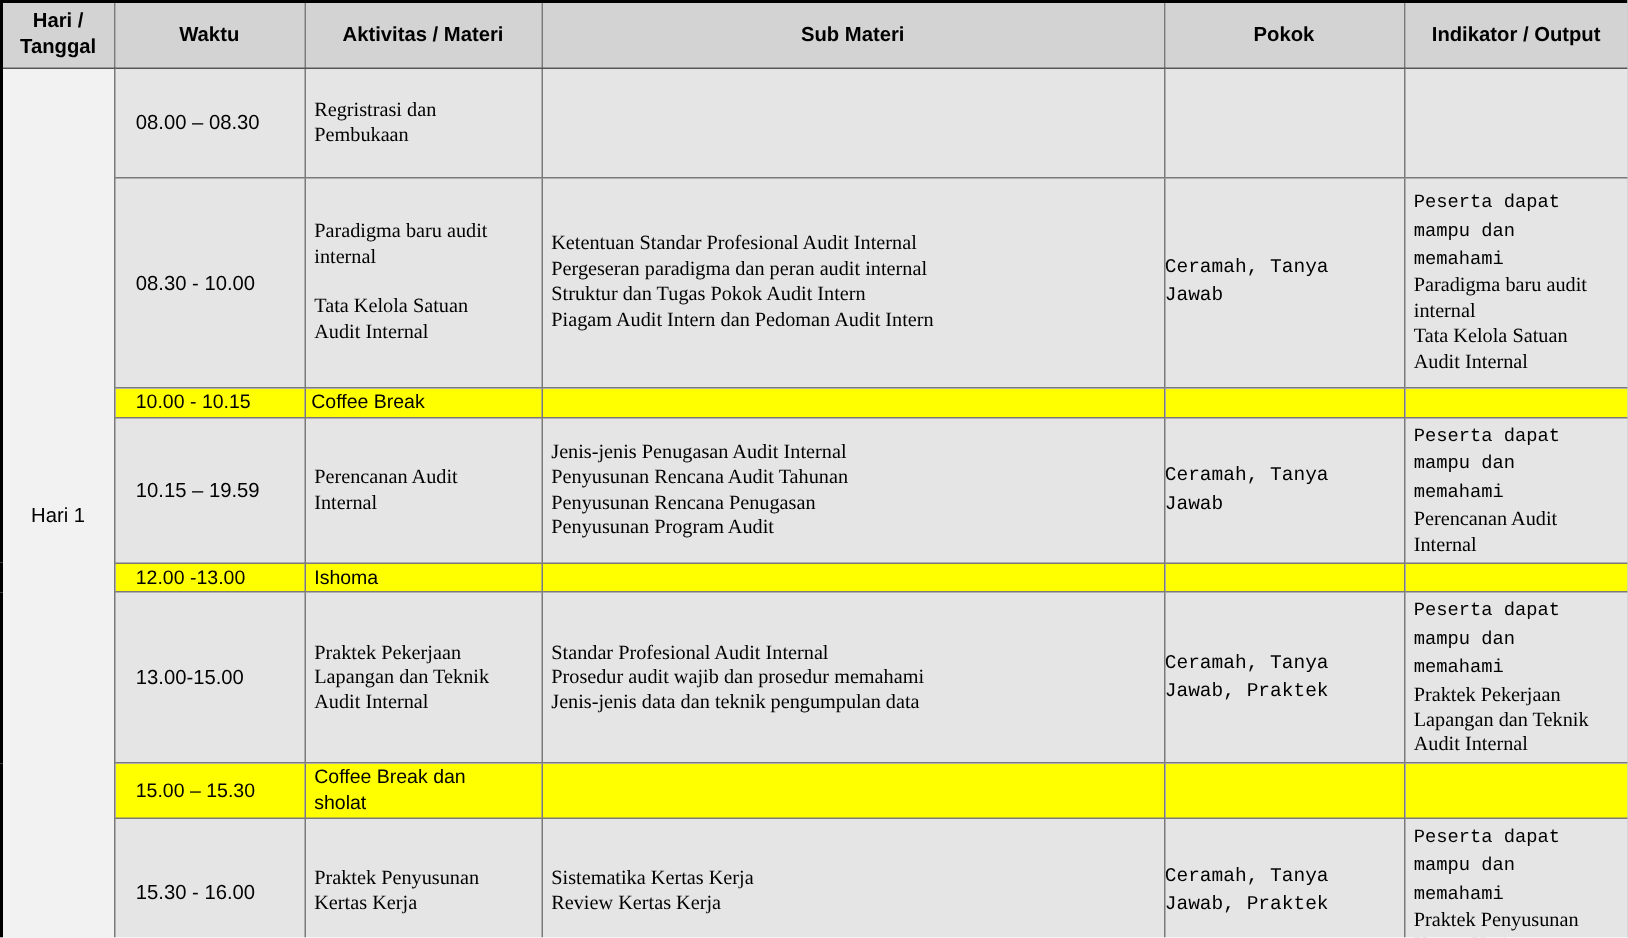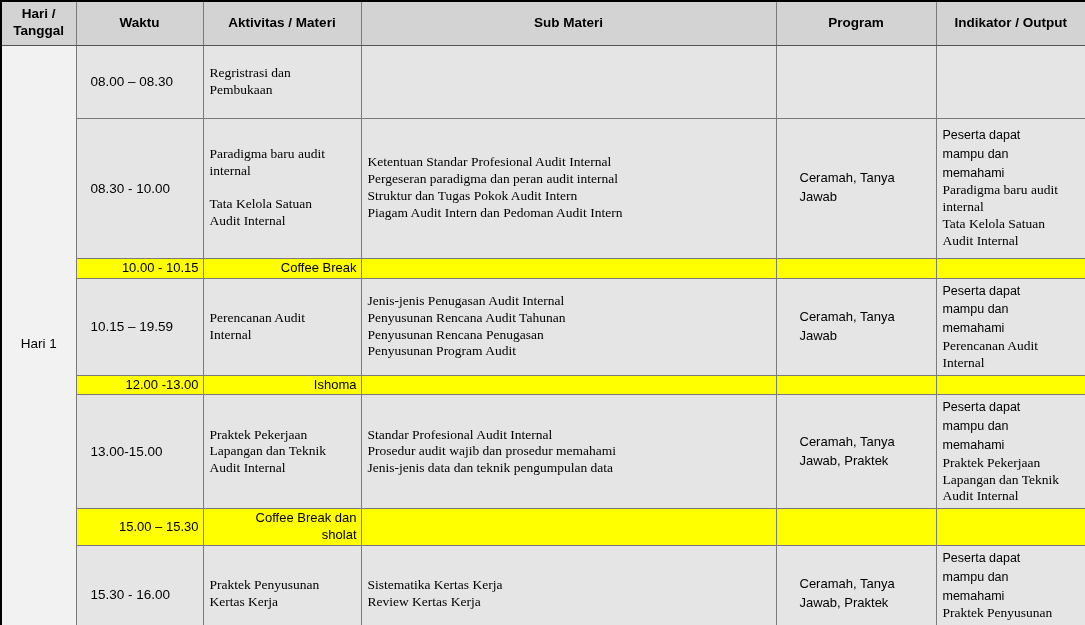--- a/index.html
+++ b/index.html
@@ -65,32 +65,31 @@
     padding-left: 6px;
     white-space: pre-line;
     margin-left: 32px;
   }
   td.sans {
     font-family: "Liberation Sans", sans-serif;
     font-size: 13px;
     line-height: 1.45;
     white-space: pre-line;
   }
-  td.metode { padding-left: 23px; }
+  td.metode { padding-left: 0; font-family: Liberation Mono, monospace; }
   tr.break td {
     background: var(--break-bg, #ffff00);
     font-family: "Liberation Sans", sans-serif;
     font-size: 13px;
     line-height: 1.3;
-    text-align: right;
   }
   td.indikator { padding-left: 6px; padding-top: 3px; padding-bottom: 3px; vertical-align: middle; }
   .ind-intro {
     display: block;
-    font-family: Liberation Sans, sans-serif;
+    font-family: Liberation Mono, monospace;
     font-size: 12.5px;
     line-height: 1.5;
     white-space: pre-line;
   }
   .ind-topic {
     display: block;
     font-family: "Liberation Serif", "DejaVu Serif", serif;
     font-size: 13.5px;
     line-height: 1.25;
     white-space: pre-line;
@@ -108,21 +107,21 @@
       <col style="width:415px">
         <col style="width:160px">
         <col style="width:150px">
     </colgroup>
     <thead>
       <tr class="hdr">
         <th>Hari / Tanggal</th>
         <th>Waktu</th>
         <th>Aktivitas / Materi</th>
         <th>Sub Materi</th>
-        <th>Program</th>
+        <th>Pokok</th>
         <th>Indikator / Output</th>
       </tr>
     </thead>
     <tbody>
       <tr class="r1">
         <td class="day-cell" rowspan="8">Hari 1</td>
         <td class="time">08.00 – 08.30</td>
         <td class="serif">Regristrasi dan
 Pembukaan</td>
         <td class="serif"></td>

